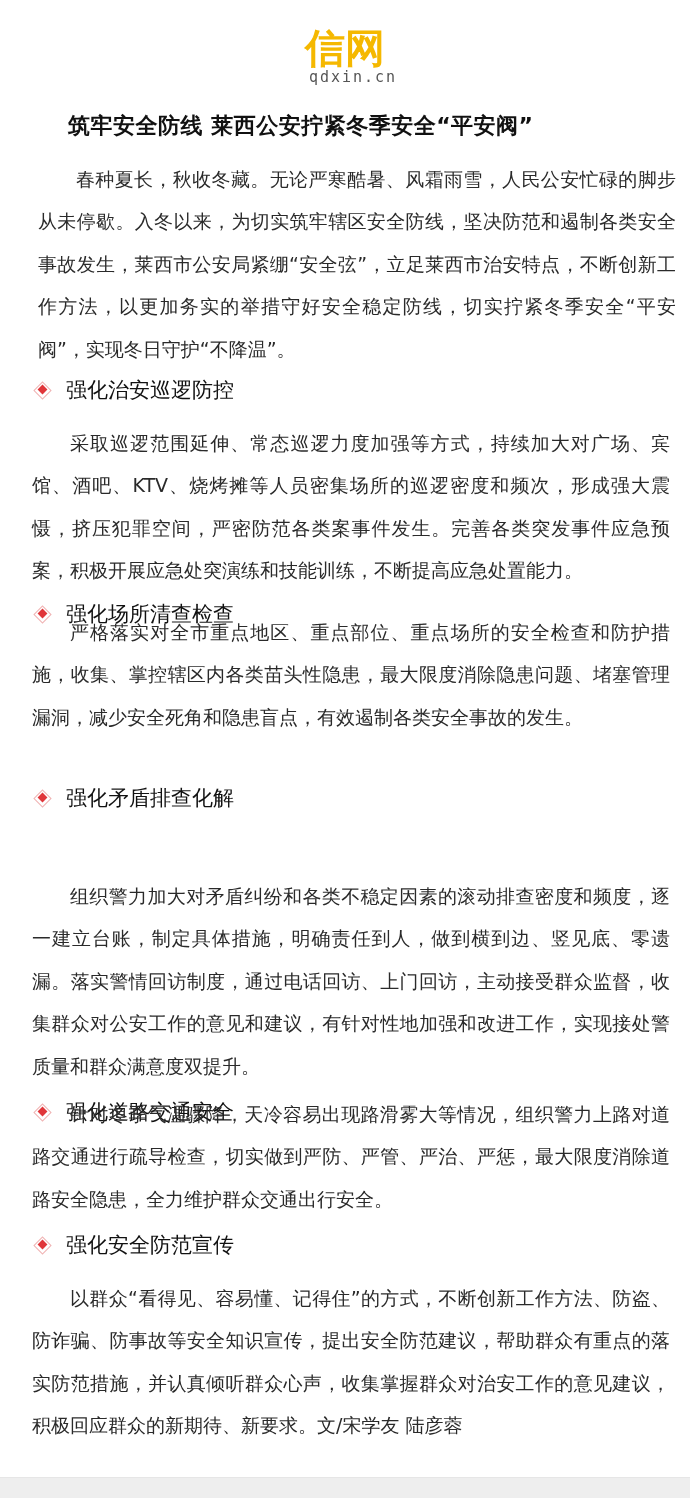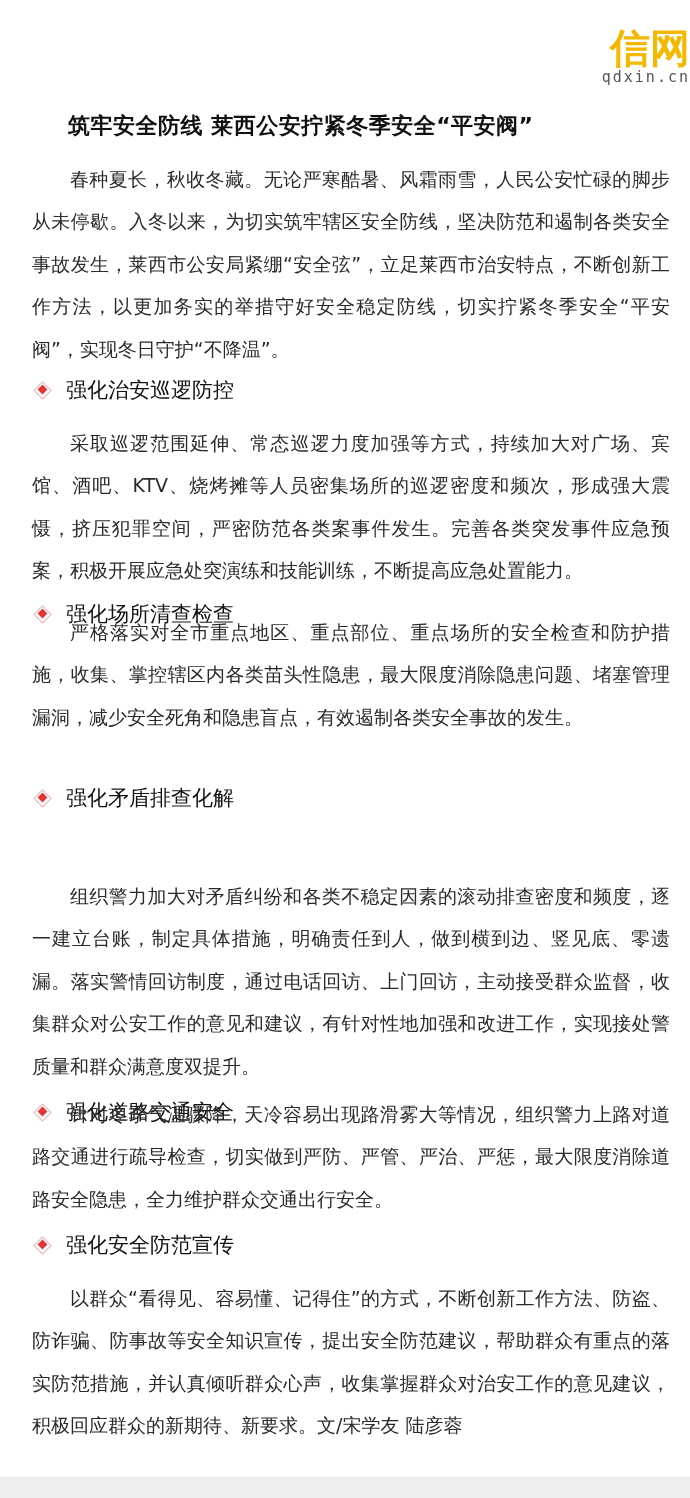--- a/index.html
+++ b/index.html
@@ -1,18 +1,18 @@
 <!DOCTYPE html>
 <html><head>
   <meta charset="utf-8">
   <style>
     * { margin: 0; padding: 0; box-sizing: border-box; }
     html, body { width: 690px; height: 1498px; background: #ffffff; overflow: hidden; }
     body { font-family: "DejaVu Sans", "Liberation Sans", sans-serif; color: #222222; position: relative; }
-    .logo { position: absolute; left: 0; top: 28px; width: 690px; text-align: right; }
+    .logo { position: absolute; left: 0; top: 28px; width: 690px; text-align: center; }
     .logo-cn { font-size: 40px; font-weight: bold; color: #f5b800; line-height: 40px; letter-spacing: 0px; }
     .logo-en { font-size: 15px; color: #555555; letter-spacing: 2px; line-height: 18px; font-family: "DejaVu Sans Mono", monospace; padding-left: 16px; }
     .title { position: absolute; left: 68px; top: 108px; font-size: 22px; font-weight: bold; color: #111111; line-height: 36px; white-space: nowrap; letter-spacing: 0.5px; }
     .content { position: absolute; left: 32px; width: 638px; }
     .para { font-size: 19px; line-height: 42.4px; color: #2a2a2a; text-indent: 2em; text-align: justify; }
     .heading { display: flex; align-items: center; font-size: 21px; color: #111111; height: 36px; }
     .diamond { width: 15px; height: 15px; margin-left: 3px; margin-right: 16px; position: relative; flex: none; }
     .diamond::before { content: ""; position: absolute; left: 1px; top: 1px; width: 11px; height: 11px; transform: rotate(45deg); border: 1px solid #f0b3b3; background: #ffffff; }
     .diamond::after { content: ""; position: absolute; left: 3.5px; top: 3.5px; width: 7px; height: 7px; transform: rotate(45deg); background: #e0363a; }
     .footer-band { position: absolute; left: 0; top: 1477px; width: 690px; height: 21px; background: #eeeeee; border-top: 1px solid #e6e6e6; }
@@ -20,21 +20,21 @@
 </head>
 <body>
 
 <div class="logo">
   <div class="logo-cn">信网</div>
   <div class="logo-en">qdxin.cn</div>
 </div>
 
 <h1 class="title">筑牢安全防线 莱西公安拧紧冬季安全“平安阀”</h1>
 
-<div class="content" style="top:158px;">
+<div class="content" style="top:158px;margin-left:6px;">
   <p class="para">春种夏长，秋收冬藏。无论严寒酷暑、风霜雨雪，人民公安忙碌的脚步从未停歇。入冬以来，为切实筑牢辖区安全防线，坚决防范和遏制各类安全事故发生，莱西市公安局紧绷“安全弦”，立足莱西市治安特点，不断创新工作方法，以更加务实的举措守好安全稳定防线，切实拧紧冬季安全“平安阀”，实现冬日守护“不降温”。</p>
 </div>
 
 <div class="content" style="top:372px;">
   <div class="heading">
     <span class="diamond"></span>
     <span>强化治安巡逻防控</span>
   </div>
 </div>
 <div class="content" style="top:422px;">

